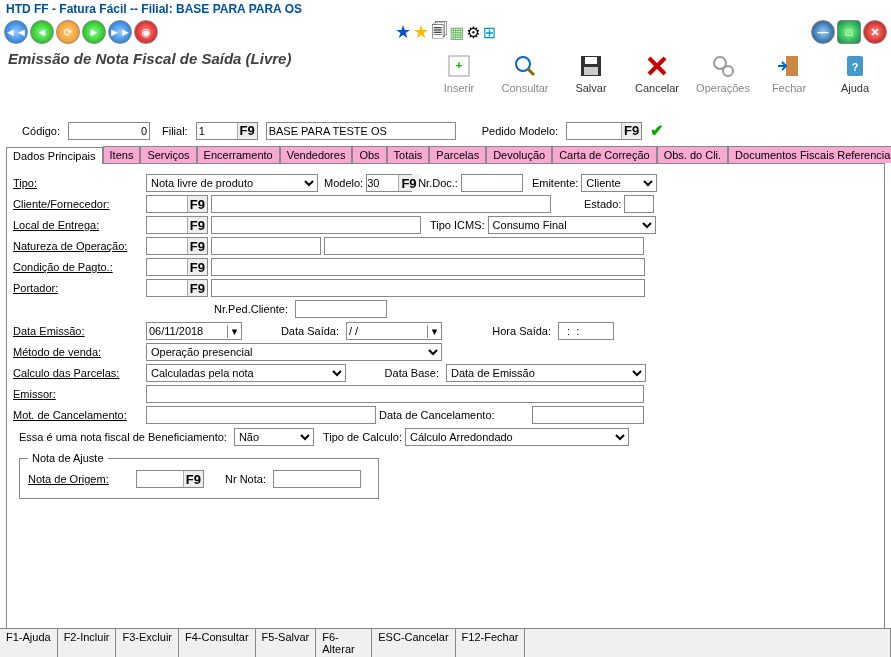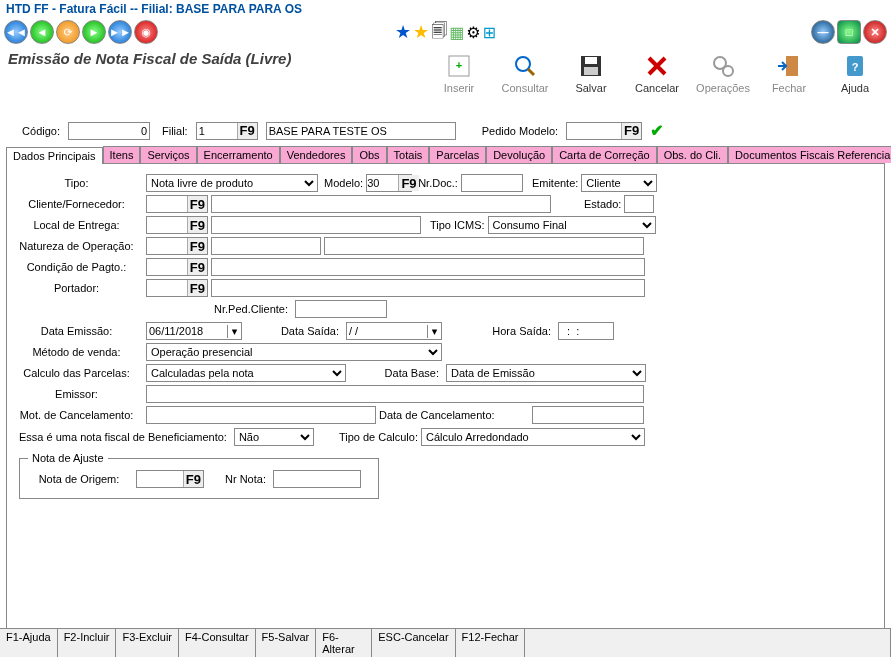--- a/index.html
+++ b/index.html
@@ -26,21 +26,21 @@
 .f9 { font-size: 13px; font-weight: bold; border-left: 1px solid #aaa; padding: 0 2px; background: #eee; display:inline-flex; align-items:center; height:16px; }
 .checkmark { color: #0a0; font-size: 16px; font-weight: bold; }
 
 .tabs { display: flex; border-bottom: 1px solid #888; margin: 2px 6px 0; position: relative; }
 .tab { padding: 2px 6px; border: 1px solid #888; border-bottom: none; background: #f9a8d4; margin-right: 0px; cursor: pointer; font-size: 11px; white-space: nowrap; }
 .tab.active { background: #fff; position: relative; top: 1px; }
 
 .form-area { border: 1px solid #888; border-top: none; margin: 0 6px; padding: 10px 6px 6px; height: 476px; background: #fff; display:flex; flex-direction:column; }
 .form-scroll { flex:1; }
 .row { display: flex; align-items: center; margin-bottom: 3px; gap: 3px; }
-.row .lbl { text-align: center; width: 130px; padding-right: 3px; }
+.row .lbl { text-align: left; width: 130px; padding-right: 3px; text-decoration: underline; }
 .row .lbl.w105 { width: 105px; }
 .sel { border: 1px solid #888; height: 18px; background: #fff; font-size: 11px; }
 .inp-box { border: 1px solid #888; height: 18px; display: inline-flex; align-items:center; background:#fff; }
 
 fieldset { border: 1px solid #888; margin-top: 6px; padding: 6px 8px 10px; }
 fieldset legend { font-size: 11px; padding: 0 4px; }
 
 .statusbar { position: absolute; bottom: 0; left: 0; right: 0; display: flex; border-top: 1px solid #888; background: #f0f0f0; }
 .status-cell { border-right: 1px solid #888; padding: 2px 6px; font-size: 11px; }
 .status-cell.wide { flex: 1; }
@@ -288,21 +288,21 @@
 <div class="row">
   <span class="lbl">Mot. de Cancelamento:</span>
   <input class="inp" style="width: 230px;">
   <span style="width:150px;text-align:left;padding-right:4px">Data de Cancelamento:</span>
   <input class="inp" style="width: 112px;">
 </div>
 
 <div class="row" style="margin-top:4px">
   <span style="padding-left:6px">Essa é uma nota fiscal de Beneficiamento:</span>
   <select class="sel" style="width:80px;margin-left:4px"><option>Não</option></select>
-  <span style="margin-left:22px">Tipo de Calculo:</span>
+  <span style="margin-left:6px">Tipo de Calculo:</span>
   <select class="sel" style="width:224px"><option>Cálculo Arredondado</option></select>
 </div>
 
 <fieldset style="width:360px;margin-left:6px">
   <legend>Nota de Ajuste</legend>
   <div class="row" style="margin:0">
     <span class="lbl w105">Nota de Origem:</span>
     <span class="inp-box" style="width:68px">
             <span style="flex:1"></span>
             <span class="f9">F9</span>

